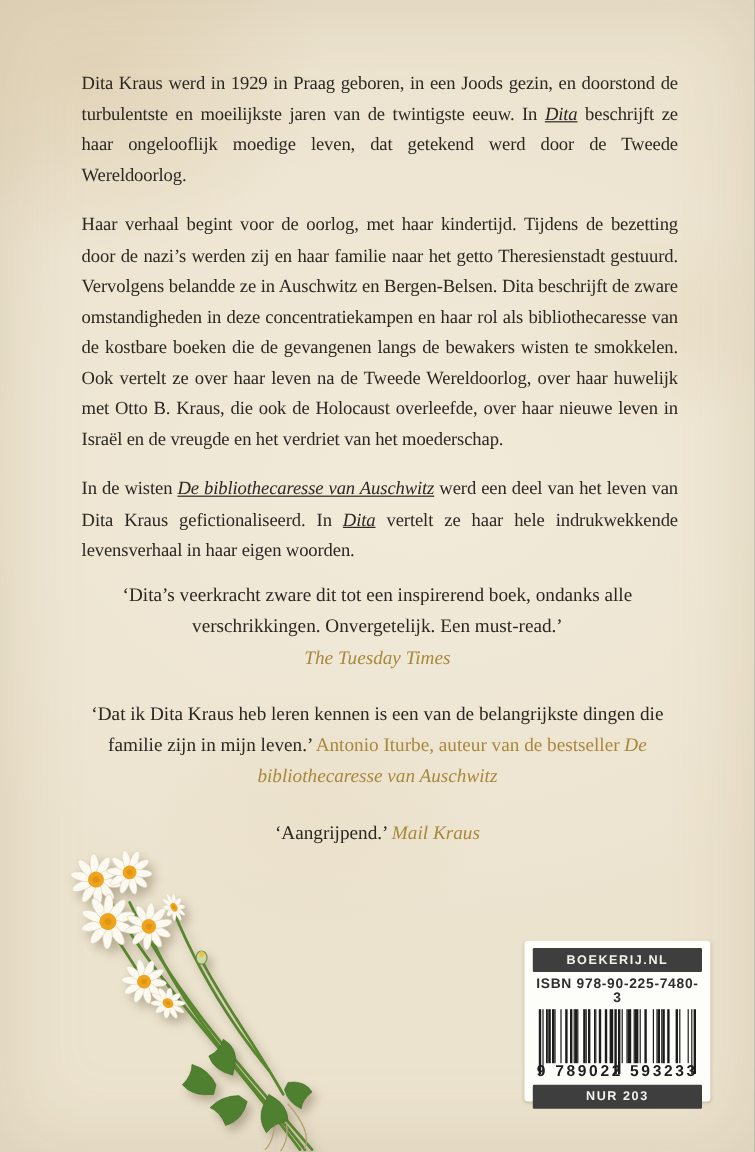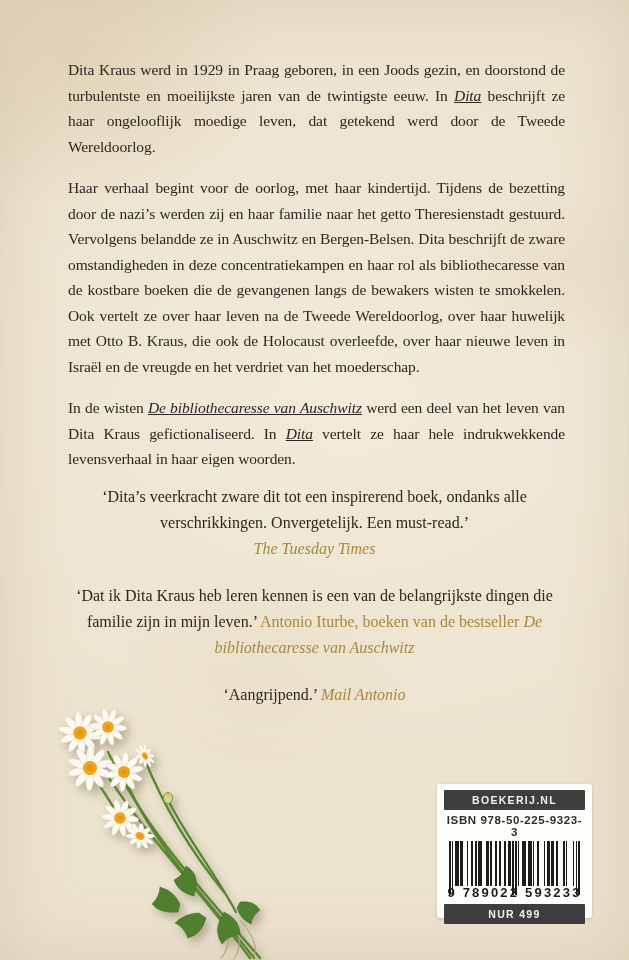--- a/index.html
+++ b/index.html
@@ -87,24 +87,24 @@
     <p><span>Haar verhaal begint voor de oorlog, met haar kindertijd. Tijdens de bezetting door de nazi’s werden zij en haar familie naar het getto Theresienstadt gestuurd. Vervolgens belandde ze in Auschwitz en Bergen-Belsen. Dita beschrijft de zware omstandigheden in deze concentratiekampen en haar rol als bibliothecaresse van de kostbare boeken die de gevangenen langs de bewakers wisten te smokkelen. Ook vertelt ze over haar leven na de Tweede Wereldoorlog, over haar huwelijk met Otto B. Kraus, die ook de Holocaust overleefde, over haar nieuwe leven in Israël en de vreugde en het verdriet van het moederschap.</span></p>
     <p><span>In de wisten </span><span class="italic">De bibliothecaresse van Auschwitz</span><span> werd een deel van het leven van Dita Kraus gefictionaliseerd. In </span><span class="italic">Dita</span><span> vertelt ze haar hele indrukwekkende levensverhaal in haar eigen woorden.</span></p>
   </div>
 
   <div class="quotes">
     <div class="quote q1">
       <p class="qtext"><span>‘Dita’s veerkracht zware dit tot een inspirerend boek, ondanks alle verschrikkingen. Onvergetelijk. Een must-read.’</span></p>
       <p class="qattr"><span class="gold-italic">The Tuesday Times</span></p>
     </div>
     <div class="quote q2">
-      <p class="qtext"><span>‘Dat ik Dita Kraus heb leren kennen is een van de belangrijkste dingen die familie zijn in mijn leven.’ </span><span class="gold">Antonio Iturbe, boeken van de bestseller </span><span class="gold-italic">De bibliothecaresse van Auschwitz</span></p>
+      <p class="qtext"><span>‘Dat ik Dita Kraus heb leren kennen is een van de belangrijkste dingen die familie zijn in mijn leven.’ </span><span class="gold">Antonio Iturbe, auteur van de bestseller </span><span class="gold-italic">De bibliothecaresse van Auschwitz</span></p>
     </div>
     <div class="quote q3">
-      <p class="qtext"><span>‘Aangrijpend.’ </span><span class="gold-italic">Mail Antonio</span></p>
+      <p class="qtext"><span>‘Aangrijpend.’ </span><span class="gold-italic">Mail Kraus</span></p>
     </div>
   </div>
 
   <svg class="flowers" width="252" height="254" viewBox="0 0 252 254" aria-hidden="true">
     <defs>
       <g id="daisy">
         <g fill="#fcf9f1" stroke="#d9ceb5" stroke-width="0.4">
           <ellipse cx="10" cy="0" rx="8.8" ry="3.2"></ellipse>
           <ellipse cx="10" cy="0" rx="8.8" ry="3.2" transform="rotate(36)"></ellipse>
           <ellipse cx="10" cy="0" rx="8.8" ry="3.2" transform="rotate(72)"></ellipse>
@@ -153,21 +153,21 @@
     <use href="#daisy" transform="translate(80,21) rotate(40)"></use>
     <use href="#daisy" transform="translate(62,62) rotate(-16) scale(1.22)"></use>
     <use href="#daisy" transform="translate(96,66) rotate(24) scale(1.05)"></use>
     <use href="#daisy" transform="translate(117,50) rotate(62) scale(0.66,0.46)"></use>
     <use href="#daisy" transform="translate(92,112) rotate(5)"></use>
     <use href="#daisy" transform="translate(112,130) rotate(30) scale(0.82,0.66)"></use>
   </svg>
 
   <div class="barcode-box">
     <div class="banner">BOEKERIJ.NL</div>
-    <div class="isbn-label">ISBN 978-50-225-9323-3</div>
+    <div class="isbn-label">ISBN 978-90-225-7480-3</div>
     <div class="bars" id="bars">
         <div style="width: 1.38px; height: 54px; background: rgb(28, 28, 26);"></div>
         <div style="width: 1.38px; height: 54px; background: transparent;"></div>
         <div style="width: 1.38px; height: 54px; background: rgb(28, 28, 26);"></div>
         <div style="width: 1.38px; height: 45px; background: transparent;"></div>
         <div style="width: 1.38px; height: 45px; background: rgb(28, 28, 26);"></div>
         <div style="width: 1.38px; height: 45px; background: rgb(28, 28, 26);"></div>
         <div style="width: 1.38px; height: 45px; background: rgb(28, 28, 26);"></div>
         <div style="width: 1.38px; height: 45px; background: transparent;"></div>
         <div style="width: 1.38px; height: 45px; background: rgb(28, 28, 26);"></div>
@@ -252,16 +252,16 @@
         <div style="width: 1.38px; height: 45px; background: transparent;"></div>
         <div style="width: 1.38px; height: 45px; background: transparent;"></div>
         <div style="width: 1.38px; height: 45px; background: transparent;"></div>
         <div style="width: 1.38px; height: 45px; background: rgb(28, 28, 26);"></div>
         <div style="width: 1.38px; height: 45px; background: transparent;"></div>
         <div style="width: 1.38px; height: 54px; background: rgb(28, 28, 26);"></div>
         <div style="width: 1.38px; height: 54px; background: transparent;"></div>
         <div style="width: 1.38px; height: 54px; background: rgb(28, 28, 26);"></div>
       </div>
     <div class="digits">9 789022 593233</div>
-    <div class="banner nur">NUR 499</div>
+    <div class="banner nur">NUR 203</div>
   </div>
 
 </div>
 
 </body></html>

